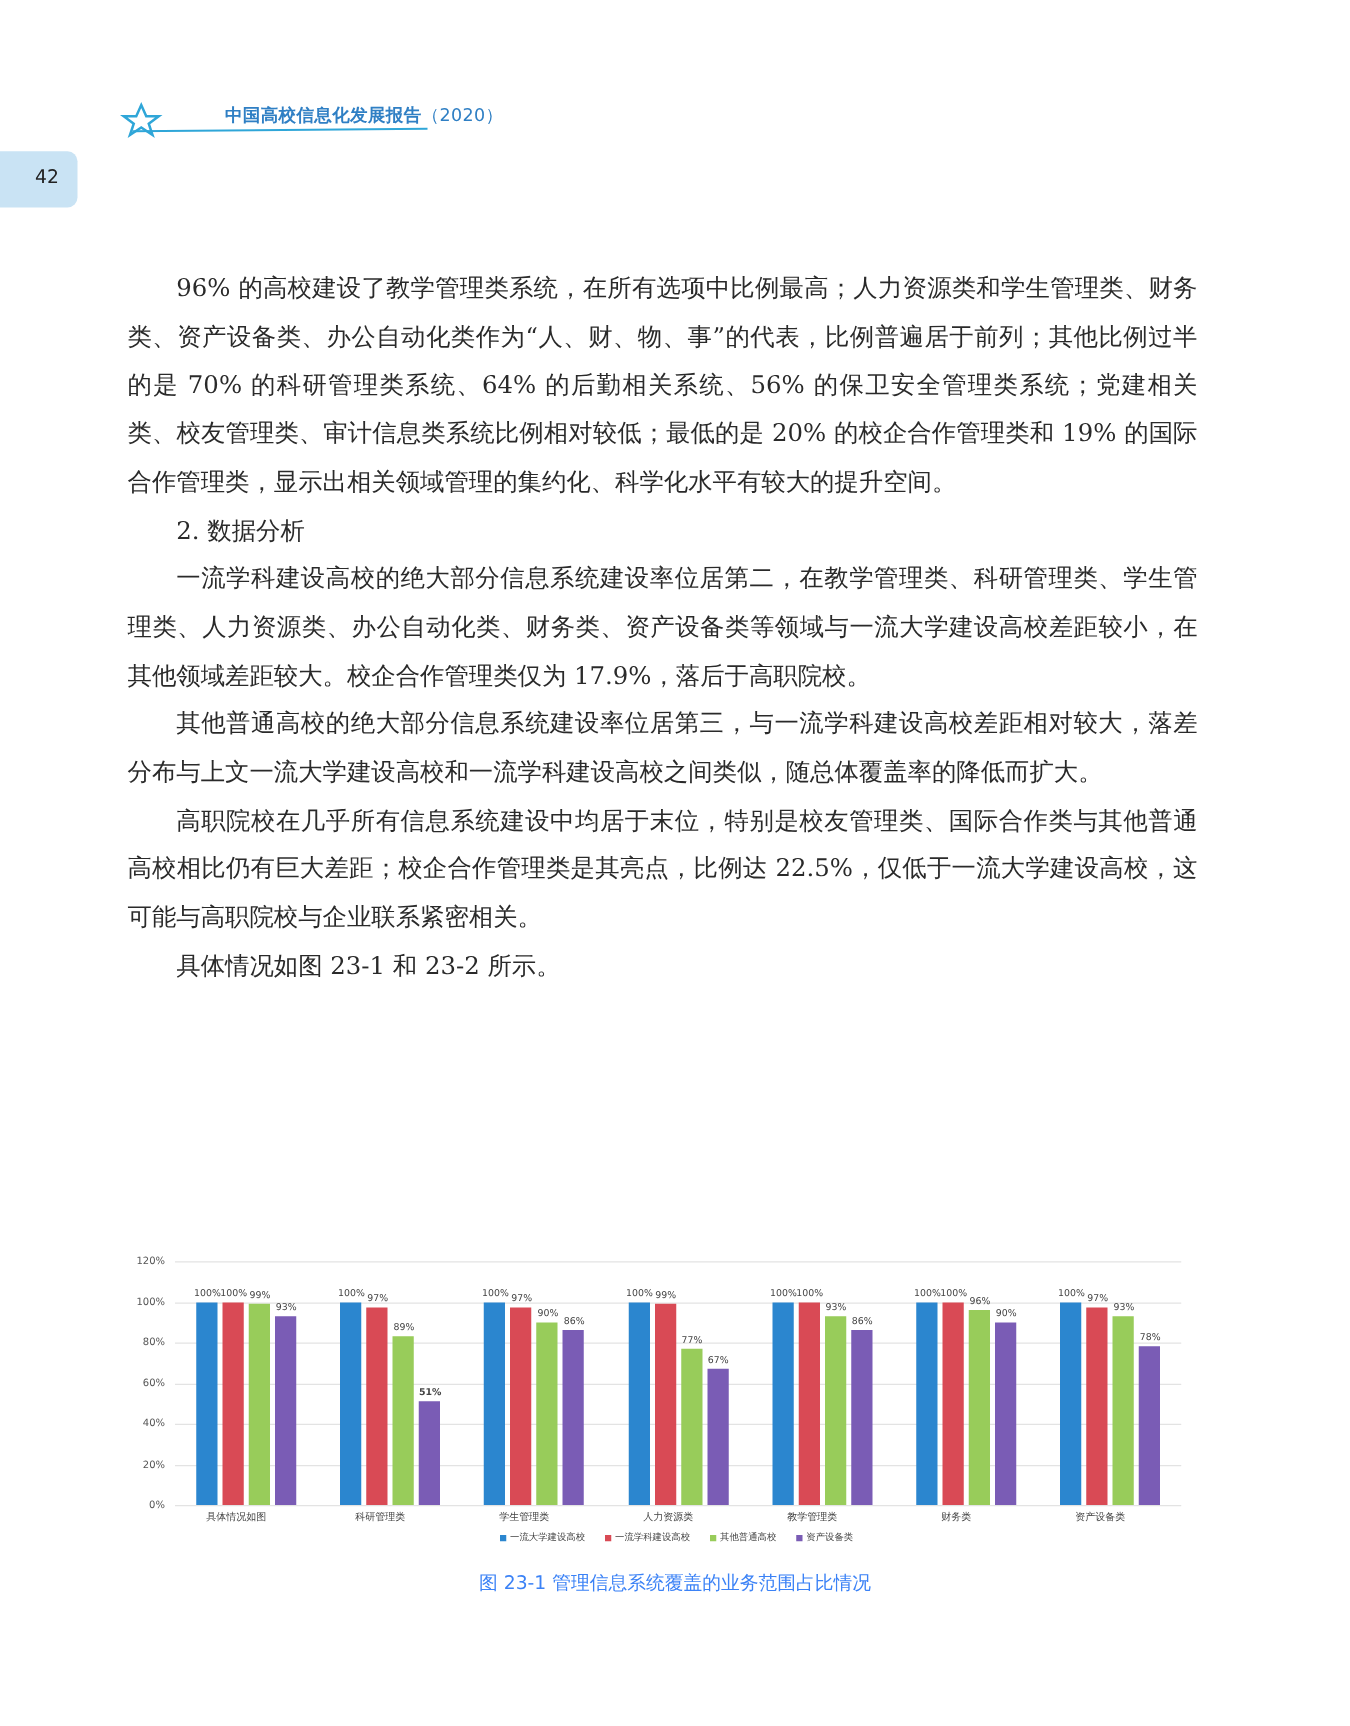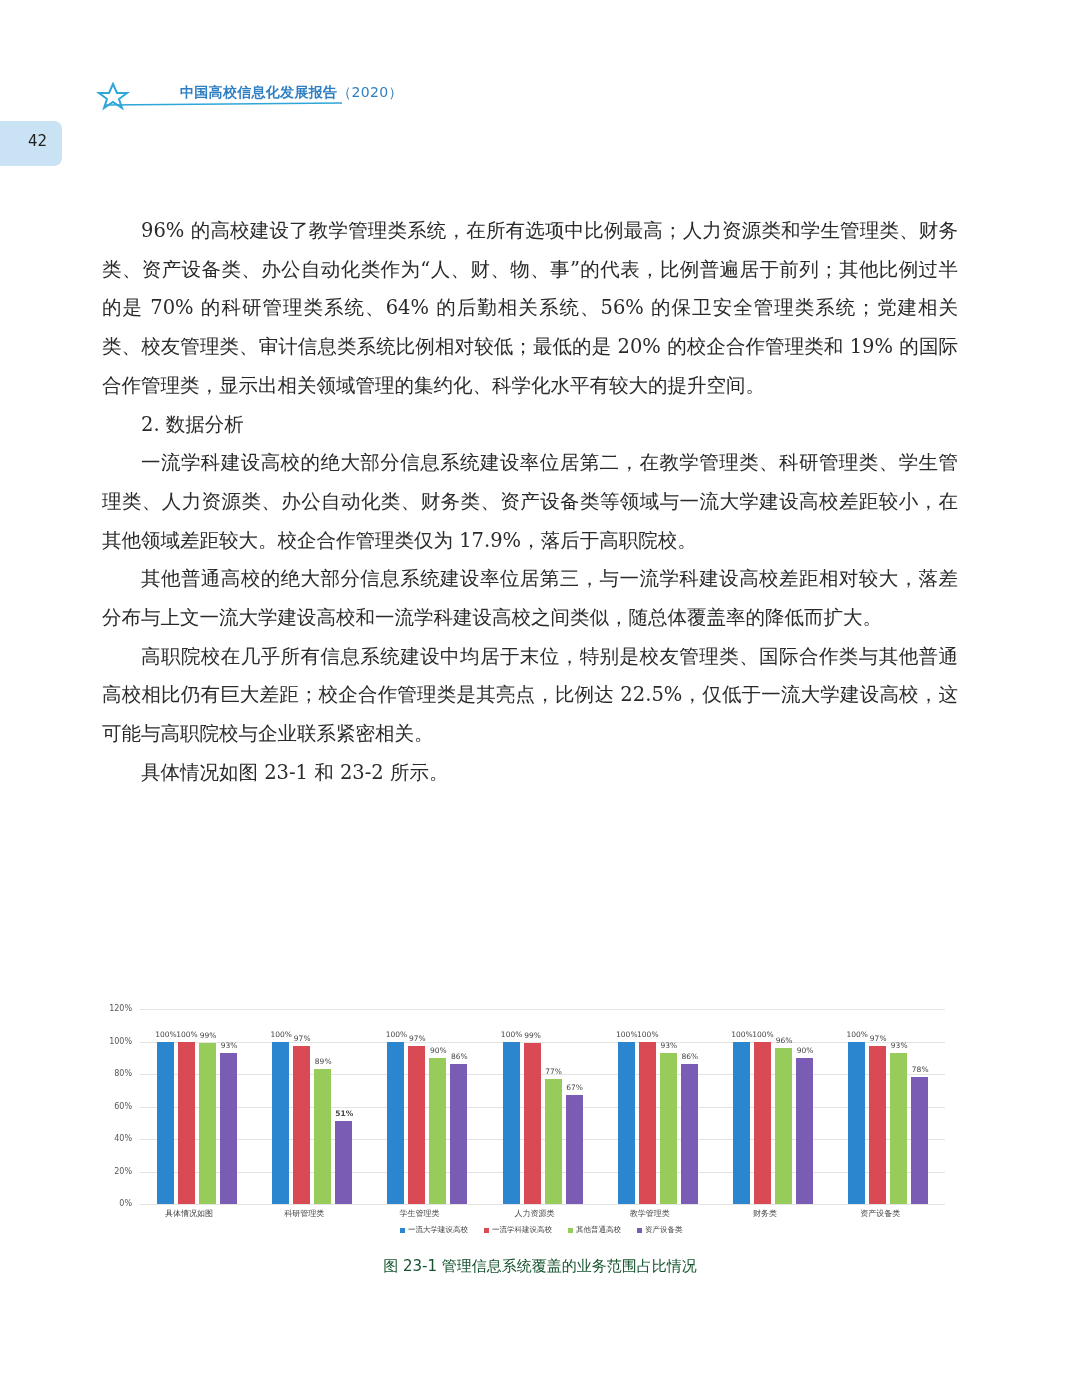--- a/index.html
+++ b/index.html
@@ -22,21 +22,21 @@
            font-family:"DejaVu Sans","Liberation Sans",sans-serif; }
   .gridline { position:absolute; left:40px; width:805px; height:1px; background:#e3e3e3; }
   .ytick { position:absolute; left:0; width:32px; text-align:right; font-size:8px; color:#555; }
   .bar { position:absolute; width:17px; }
   .bar-label { position:absolute; width:34px; text-align:center; font-size:7.5px; color:#444; }
   .xlabel { position:absolute; width:100px; text-align:center; font-size:8px; color:#444; top:213px; }
   .legend { position:absolute; top:230px; left:300px; font-size:7.5px; color:#444; display:flex; gap:16px; }
   .legend-item { display:flex; align-items:center; gap:3px; }
   .swatch { width:5px; height:5px; display:inline-block; }
   .caption { position:absolute; left:0; width:1080px; top:1257px; text-align:center;
-             font-family:"DejaVu Sans","Liberation Sans",sans-serif; font-size:15px; color:#14532d; }
+             font-family:"DejaVu Sans","Liberation Sans",sans-serif; font-size:15px; color:#3b82f6; }
 </style>
 </head>
 <body>
 
 <div class="header">
   <svg width="420" height="34" viewBox="0 0 420 34">
     <path d="M17 4 L21 13 L31 13 L23 19 L26 28 L17 22 L8 28 L11 19 L3 13 L13 13 Z" fill="none" stroke="#2fa6d8" stroke-width="2"></path>
     <line x1="10" y1="25" x2="246" y2="23" stroke="#2fa6d8" stroke-width="1.5"></line>
   </svg>
   <div class="header-title">

